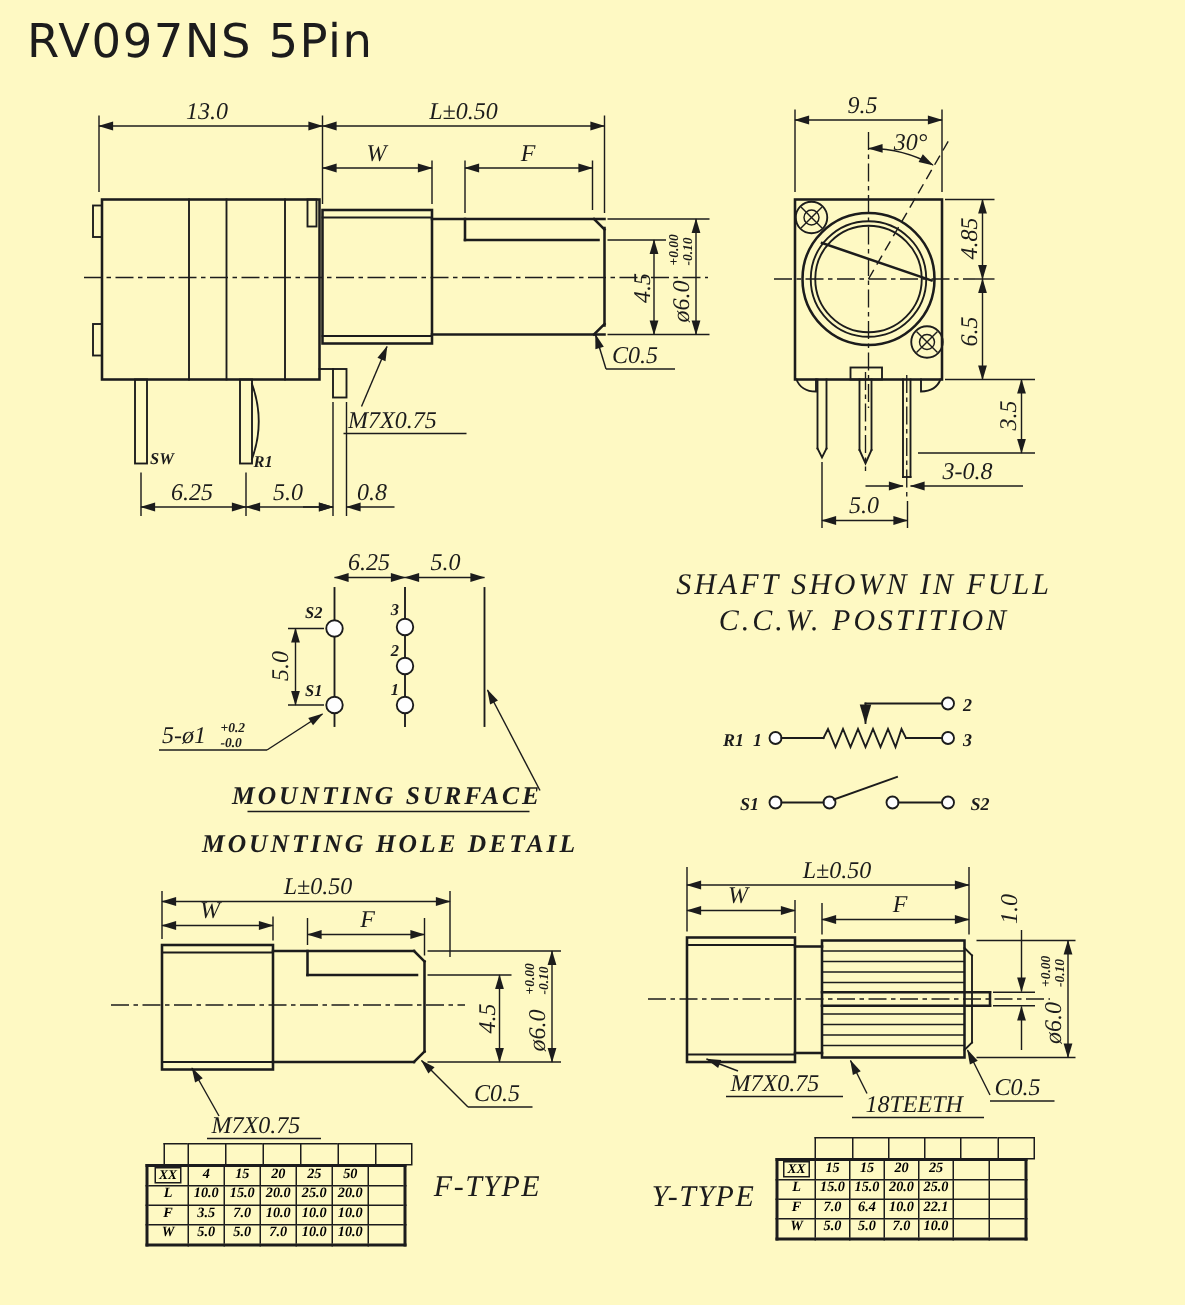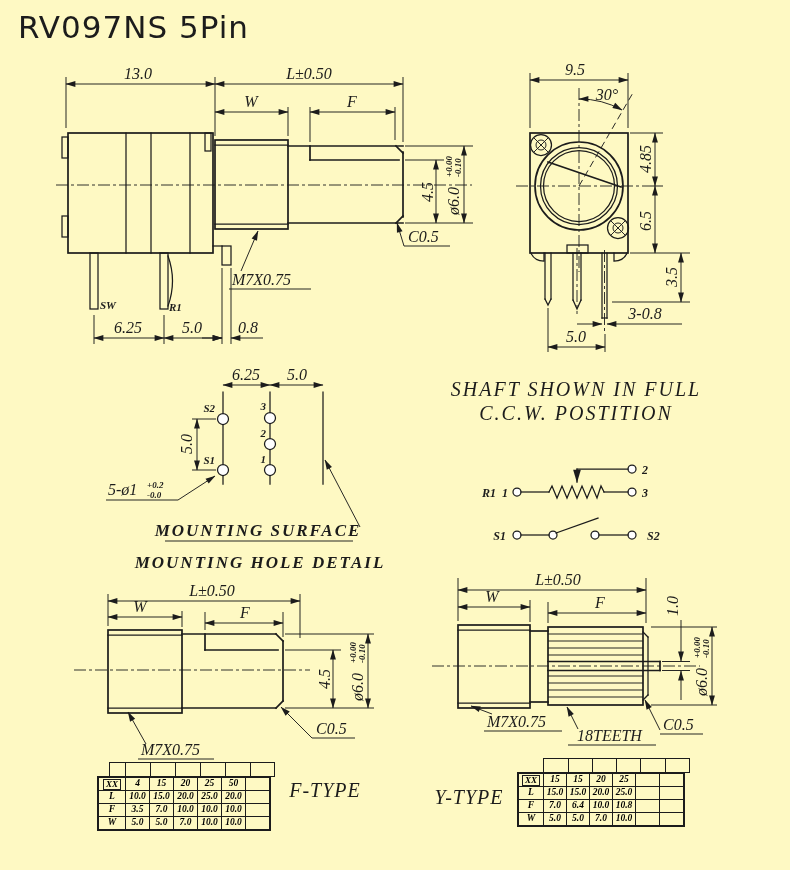--- a/index.html
+++ b/index.html
@@ -445,21 +445,21 @@
             <td>20.0</td>
             <td>25.0</td>
             <td></td>
             <td></td>
     </tr>
     <tr>
       <td>F</td>
             <td>7.0</td>
             <td>6.4</td>
             <td>10.0</td>
-            <td>10.8</td>
+            <td>22.1</td>
             <td></td>
             <td></td>
     </tr>
     <tr>
       <td>W</td>
             <td>5.0</td>
             <td>5.0</td>
             <td>7.0</td>
             <td>10.0</td>
             <td></td>

